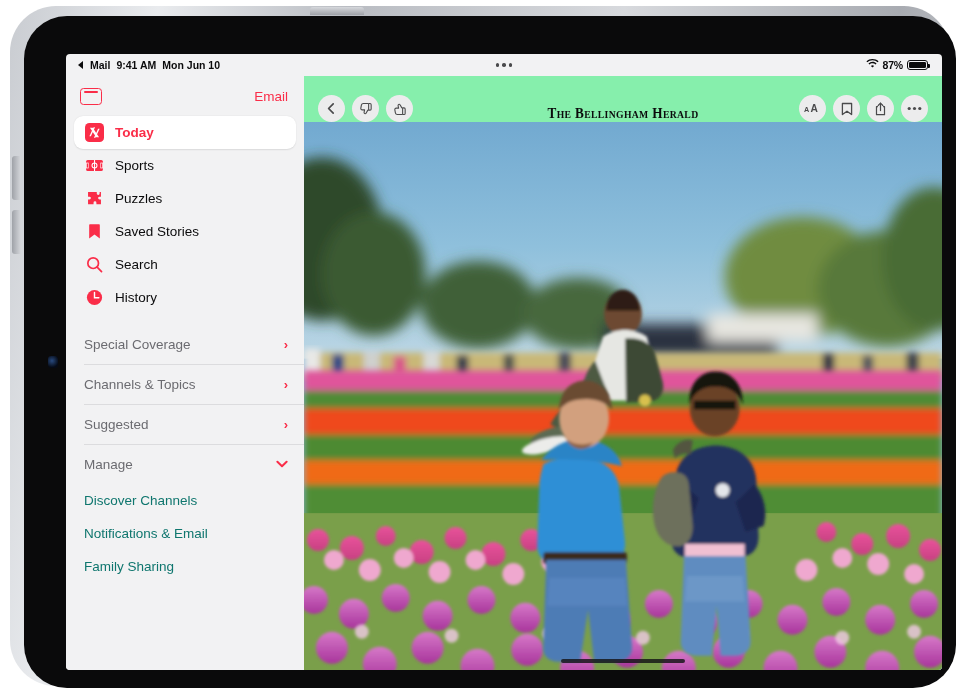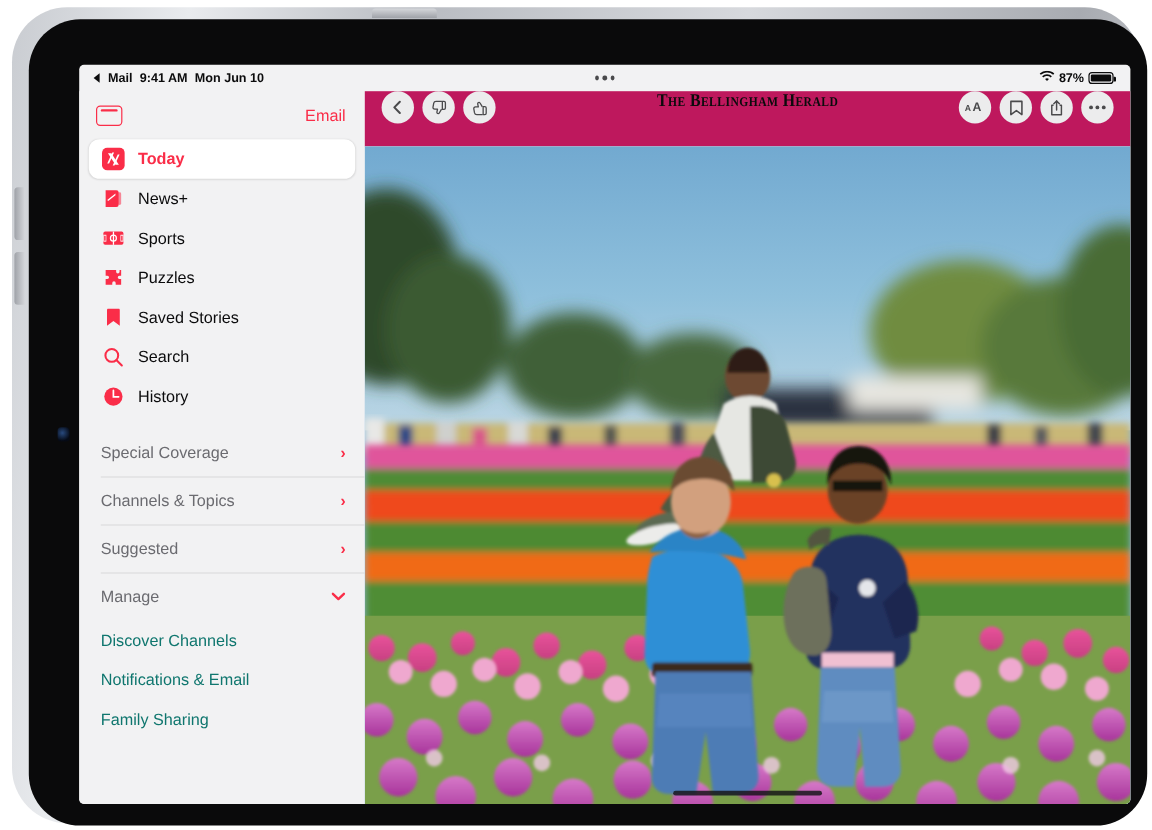--- a/index.html
+++ b/index.html
@@ -148,22 +148,22 @@
   .manage-list { padding: 0; }
   .manage-link {
     height: 33px; display: flex; align-items: center; padding: 0 18px;
     color: #0f766e; font-size: 13.5px; cursor: pointer;
   }
 
   
   #article { flex: 1; min-width: 0; background: #ffffff; display: flex; flex-direction: column;
              position: relative; }
   #article-toolbar {
-    height: 46px; flex: 0 0 46px; display: flex; align-items: flex-start;
-    padding: 0 14px; background: #be185d; position: relative;
+    height: 46px; flex: 0 0 46px; display: flex; align-items: flex-end;
+    padding: 0 14px; background: #86efac; position: relative;
   }
   .tb-group { display: flex; align-items: center; gap: 7px; }
   .tb-btn {
     width: 27px; height: 27px; border-radius: 50%; background: #ececed;
     display: flex; align-items: center; justify-content: center; cursor: pointer;
     color: #4a4a4c;
   }
   .tb-btn svg { display: block; }
   #masthead {
     position: absolute; left: 0; right: 0; text-align: center;
@@ -243,30 +243,20 @@
                 <svg width="19" height="19" viewBox="0 0 20 20">
                   <rect x="0" y="0" width="20" height="20" rx="4.6" fill="#fa2d48"></rect>
                   <path d="M4.6 13.9 9.0 4.4h1.6L6.2 13.9z" fill="#fff"></path>
                   <path d="M9.4 15.6 13.8 6.1h1.6l-4.4 9.5z" fill="#fff"></path>
                   <path d="M5.2 5.0h3.0L14.8 15h-3.0z" fill="#fff"></path>
                 </svg>
               </span>
               <span>Today</span>
             </div>
 
-            <div class="nav-item">
-              <span class="nav-icon">
-                <svg width="19" height="19" viewBox="0 0 20 20">
-                  <path d="M3.2 2.6h9.4a2 2 0 0 1 2 2v10.8a2 2 0 0 1-2 2H3.2z" fill="#fa2d48"></path>
-                  <rect x="14.2" y="4.4" width="2.6" height="11.2" rx="1.3" fill="#fa2d48" opacity=".55"></rect>
-                  <path d="M4.6 11.2 11.8 5.6v1.4L5.4 12.0z" fill="#fff"></path>
-                </svg>
-              </span>
-              <span>News+</span>
-            </div>
 
             <div class="nav-item">
               <span class="nav-icon">
                 <svg width="19" height="19" viewBox="0 0 20 20">
                   <rect x="1.2" y="4.2" width="17.6" height="11.6" rx="1.6" fill="#fa2d48"></rect>
                   <rect x="9.5" y="4.2" width="1.1" height="11.6" fill="#fff"></rect>
                   <circle cx="10" cy="10" r="2.6" fill="none" stroke="#fff" stroke-width="1.1"></circle>
                   <rect x="1.2" y="7.0" width="2.6" height="6.0" fill="#fff"></rect>
                   <rect x="16.2" y="7.0" width="2.6" height="6.0" fill="#fff"></rect>
                   <rect x="1.9" y="7.8" width="1.3" height="4.4" fill="#fa2d48"></rect>

